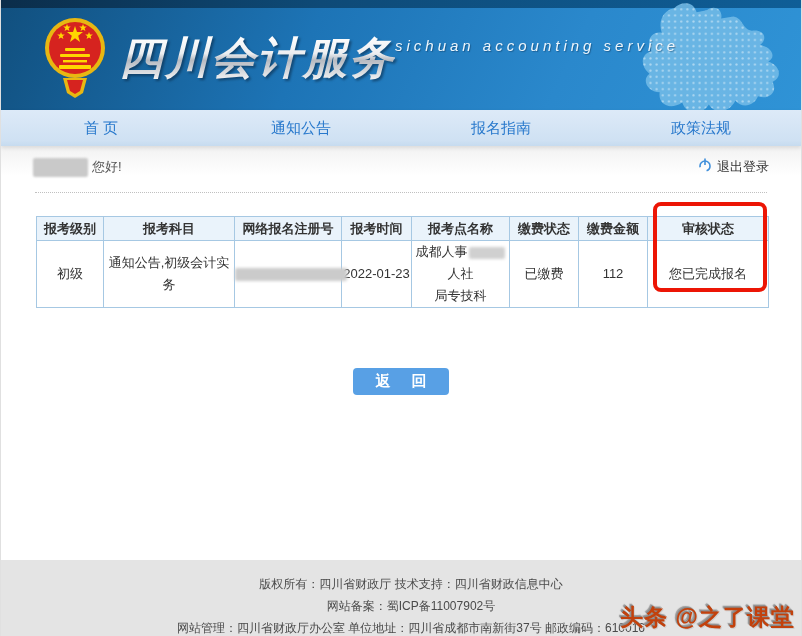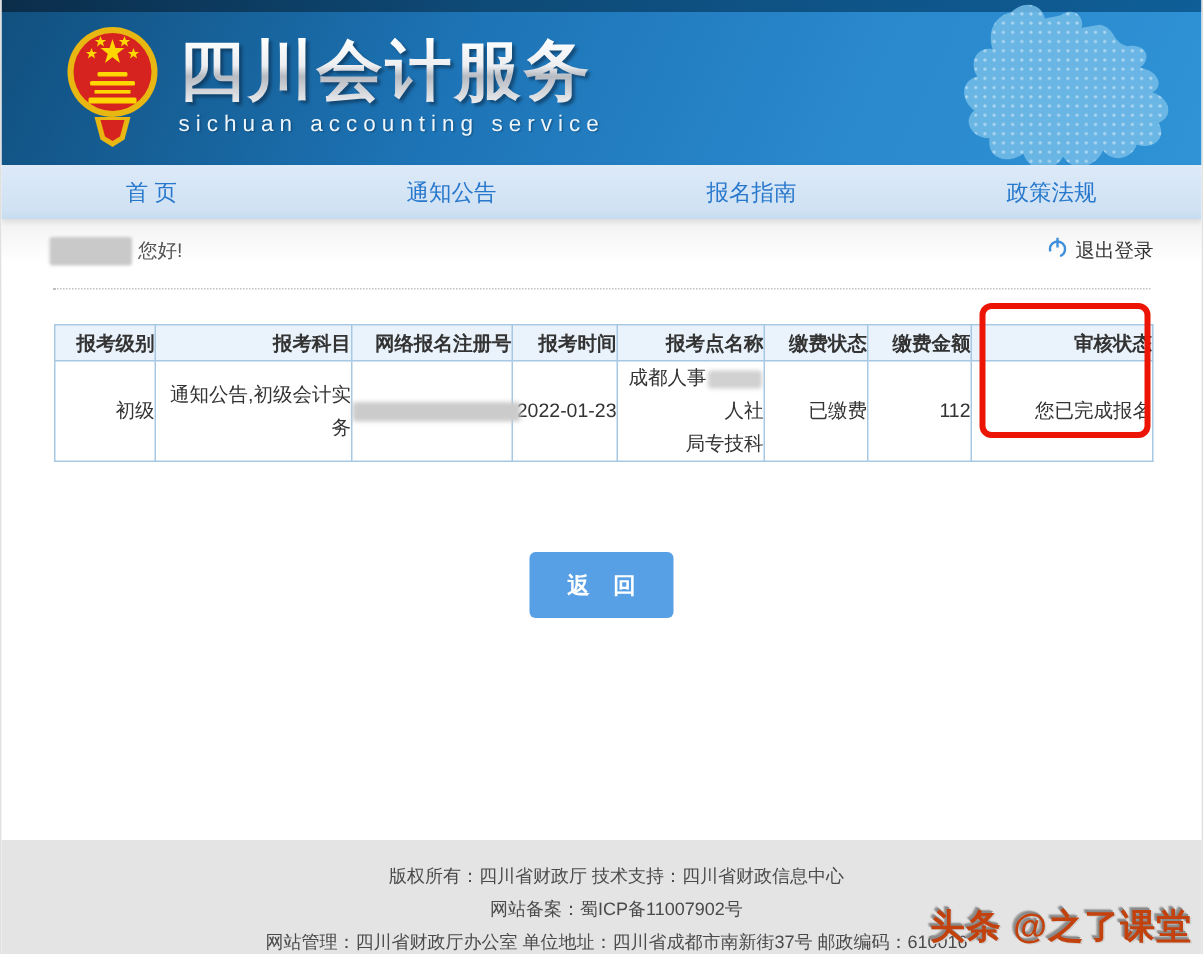--- a/index.html
+++ b/index.html
@@ -8,21 +8,21 @@
   .page { position:relative; width:802px; height:636px; margin:0 auto; background:#fff;
           display:flex; flex-direction:column; overflow:hidden;
           border-left:1px solid #e0e0e0; border-right:1px solid #e0e0e0; }
 
   
   .topstrip { height:8px; background:linear-gradient(90deg,#0b2d4a,#0e4a77 40%,#0f5e97); }
   .header { position:relative; height:102px;
             background:linear-gradient(115deg,#11507f 0%,#1d74b6 38%,#2a88cc 70%,#2f93d6 100%); }
   .hdr-inner { position:absolute; left:42px; top:6px; display:flex; align-items:center; }
   .emblem { width:64px; height:88px; margin-right:12px; }
-  .titles { display:flex; flex-direction:column; }
+  .titles { display:flex; flex-direction:row;font-style:italic; }
   .site-title { font-size:44px; font-weight:bold; letter-spacing:2px; line-height:1.05;
                 background:linear-gradient(180deg,#ffffff 0%,#eceef1 40%,#b6bac1 55%,#f4f5f6 100%);
                 -webkit-background-clip:text; background-clip:text; color:transparent;
                 filter:drop-shadow(2px 2px 1px rgba(10,40,70,.55)); }
   .site-sub { font-size:15px; color:#eef6fc; letter-spacing:4px; margin-top:2px;
               text-shadow:1px 1px 1px rgba(10,40,70,.4); }
   .mapwrap { position:absolute; right:0; top:-8px; width:215px; height:125px; pointer-events:none; }
 
   
   .nav { height:36px; display:flex; align-items:center;
@@ -39,36 +39,36 @@
                  border-radius:2px; filter:blur(1.2px); margin-right:4px; }
   .greet { font-size:13px; color:#555; }
   .spacer { flex:1; }
   .logout { display:flex; align-items:flex-start; gap:5px; cursor:pointer; }
   .logout-label { font-size:13px; color:#333; }
   .dotted { border-top:1px dotted #c0c0c0; margin:4px 34px 0 34px; }
 
   
   .tablewrap { position:relative; margin:23px 35px 0 35px; width:732px; }
   table.reg { border-collapse:collapse; width:732px; table-layout:fixed; }
-  table.reg th, table.reg td { border:1px solid #a6c8e3; text-align:right;
+  table.reg th, table.reg td { border:1px solid #a6c8e3; text-align:center;
                                font-size:13px; color:#333; }
   table.reg th { height:24px; background:#eaf3fb; font-weight:bold; }
   table.reg td { height:54px; background:#fff; line-height:22px; }
   .reg-redact { display:inline-block; width:112px; height:13px; background:#cbcbcb;
                 border-radius:2px; filter:blur(1.5px); vertical-align:middle; }
   .site-redact { display:inline-block; width:36px; height:12px; background:#d0d0d0;
                  border-radius:2px; filter:blur(1.5px); vertical-align:middle; margin:0 1px; }
   .redbox { position:absolute; left:617px; top:-14px; width:114px; height:90px;
             border:4px solid #ec1505; border-radius:8px; pointer-events:none; }
 
   
   .btnrow { display:flex; justify-content:center; margin-top:60px; }
-  .back-btn { width:96px; height:44px; background:#58a0e5; border:none; border-radius:4px;
+  .back-btn { width:96px; height:27px; background:#58a0e5; border:none; border-radius:4px;
               color:#fff; font-size:15px; font-weight:bold; letter-spacing:6px;
-              padding-left:6px; cursor:pointer; font-family:Liberation Serif, serif; }
+              padding-left:6px; cursor:pointer; font-family:Liberation Mono, monospace; }
 
   
   .footer { position:relative; height:76px; background:#e4e4e4; text-align:center;
             padding-top:13px; }
   .footer p { font-size:12px; color:#4a4a4a; line-height:22px;margin-left:20px; }
   .watermark { position:absolute; right:6px; bottom:3px; font-size:23px; font-weight:bold;
                color:#c2410c; letter-spacing:1px;
                text-shadow:-1px -1px 0 #8a8a8a,-2px -2px 1px #9a9a9a,1px 1px 0 #cfcfcf; }
 </style>
 </head>

